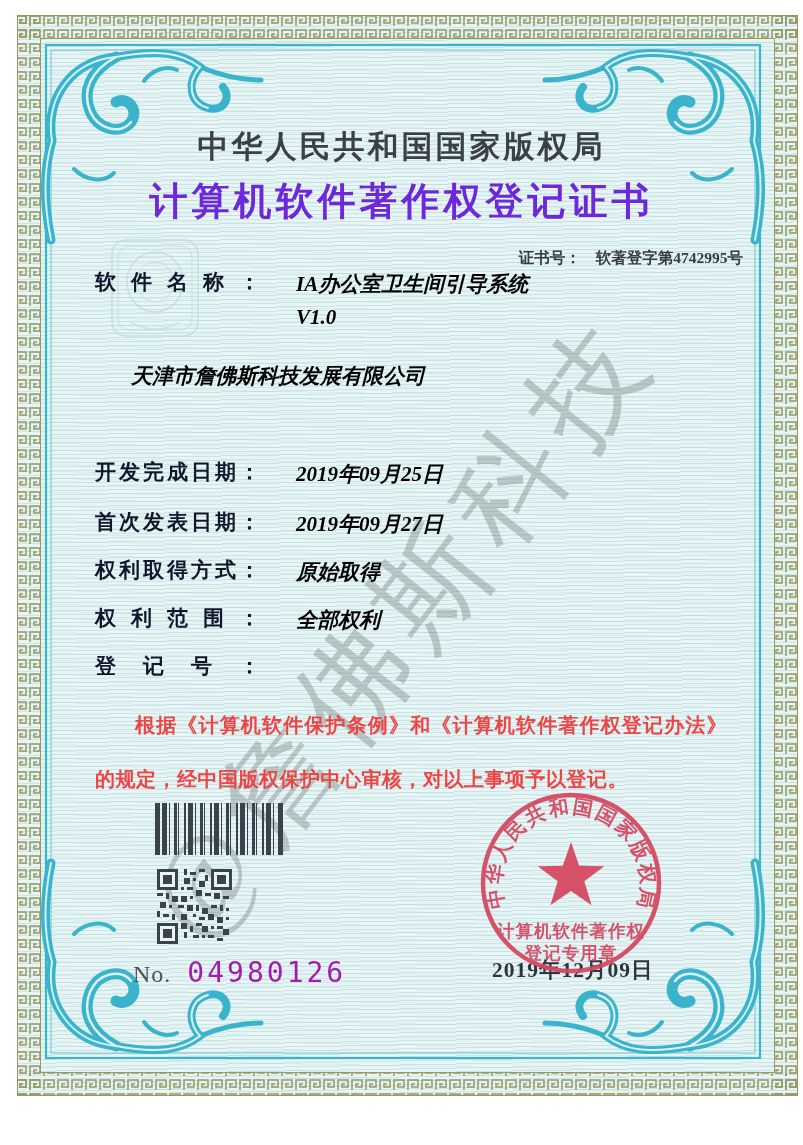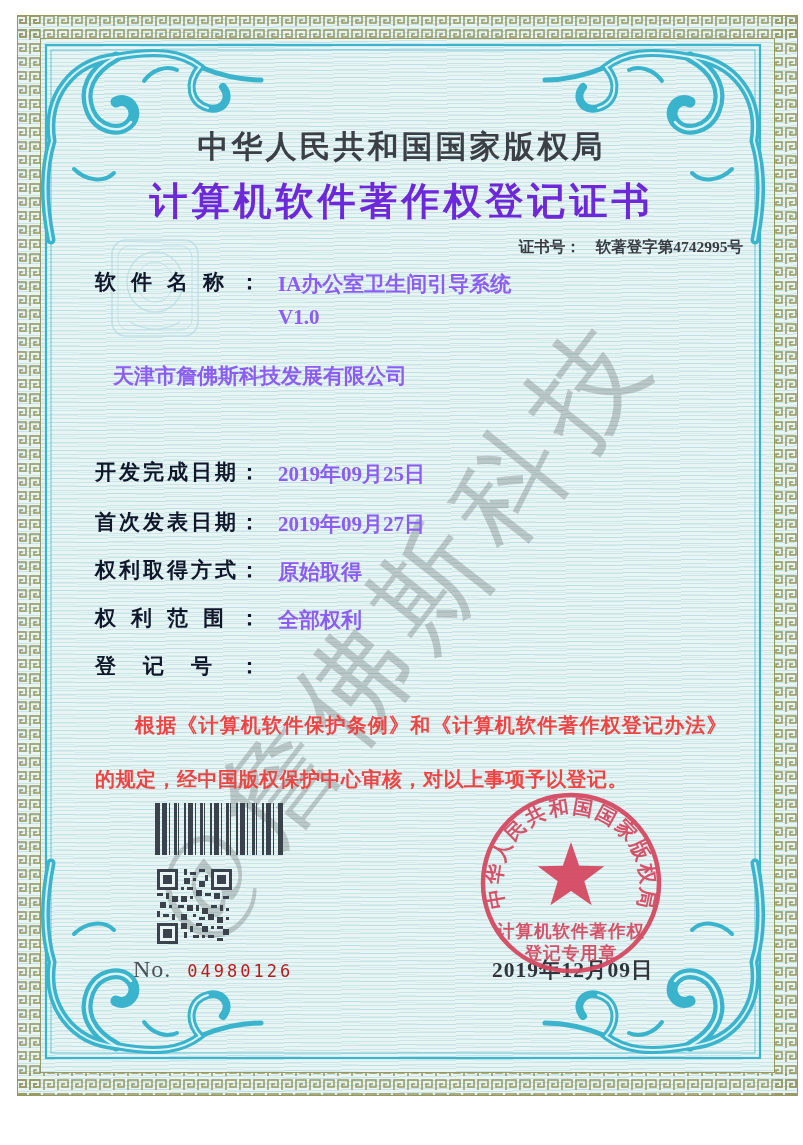--- a/index.html
+++ b/index.html
@@ -28,32 +28,32 @@
   .content > div{position:absolute;}
   .authority{
     left:0;top:126px;width:803px;text-align:center;
     font-size:31px;font-weight:bold;letter-spacing:3px;color:#3a4046;white-space:nowrap;
   }
   .cert-title{
     left:0;top:176px;width:803px;text-align:center;
     font-size:38px;font-weight:bold;letter-spacing:4px;color:#6d28d9;white-space:nowrap;
   }
   .certno{
-    right:60px;top:237px;font-size:15.5px;font-weight:bold;color:#363c42;white-space:nowrap;
+    right:60px;top:248px;font-size:15.5px;font-weight:bold;color:#363c42;white-space:nowrap;
   }
   .certno .val{margin-left:15px;}
   .row{left:95px;width:640px;display:flex;align-items:flex-start;}
   .row-label{
     display:inline-block;width:165px;flex:0 0 165px;
     font-size:21px;font-weight:bold;color:#0f172a;
     text-align:justify;text-align-last:justify;
   }
   .row-value{
-    margin-left:18px;font-size:21px;font-weight:bold;color:#8b5cf6;
-    line-height:1.55;white-space:nowrap;
+    margin-left:36px;font-size:21px;font-weight:bold;color:#000000;
+    line-height:1.55;white-space:nowrap;font-style:italic;
   }
   .r0{top:268px;} .r1{top:360px;} .r2{top:458px;} .r3{top:508px;}
   .r4{top:556px;} .r5{top:604px;} .r6{top:652px;}
   .statement{
     left:95px;top:698px;width:632px;
     font-size:20px;font-weight:bold;color:#ef4444;line-height:2.7;
     text-indent:2em;text-align:justify;letter-spacing:0.5px;
   }
   .barcode{
     left:155px;top:803px;width:122px;height:52px;
@@ -63,21 +63,21 @@
       #3a424c 4px 9px, rgba(0,0,0,0) 9px 11px,
       #3a424c 11px 12px, rgba(0,0,0,0) 12px 16px,
       #3a424c 16px 19px, rgba(0,0,0,0) 19px 20px,
       #3a424c 20px 21px, rgba(0,0,0,0) 21px 26px);
   }
   .qr{left:157px;top:869px;width:75px;height:75px;}
   .serial{left:133px;top:956px;white-space:nowrap;}
   .serial .prefix{font-size:24px;color:#4a5157;letter-spacing:1px;}
   .serial .number{
     font-family:"DejaVu Sans Mono","Liberation Mono",monospace;
-    font-size:17px;color:#b91c1c;letter-spacing:3px;margin-left:12px;font-weight:400;
+    font-size:28px;color:#a21caf;letter-spacing:3px;margin-left:12px;font-weight:400;
   }
   .issue-date{
     left:492px;top:955px;font-size:21.5px;font-weight:bold;color:#2f353b;
     letter-spacing:1px;white-space:nowrap;z-index:4;
   }
   .seal{position:absolute;left:468px;top:780px;width:206px;height:206px;z-index:5;opacity:0.92;}
 </style>
 </head>
 <body>
 

